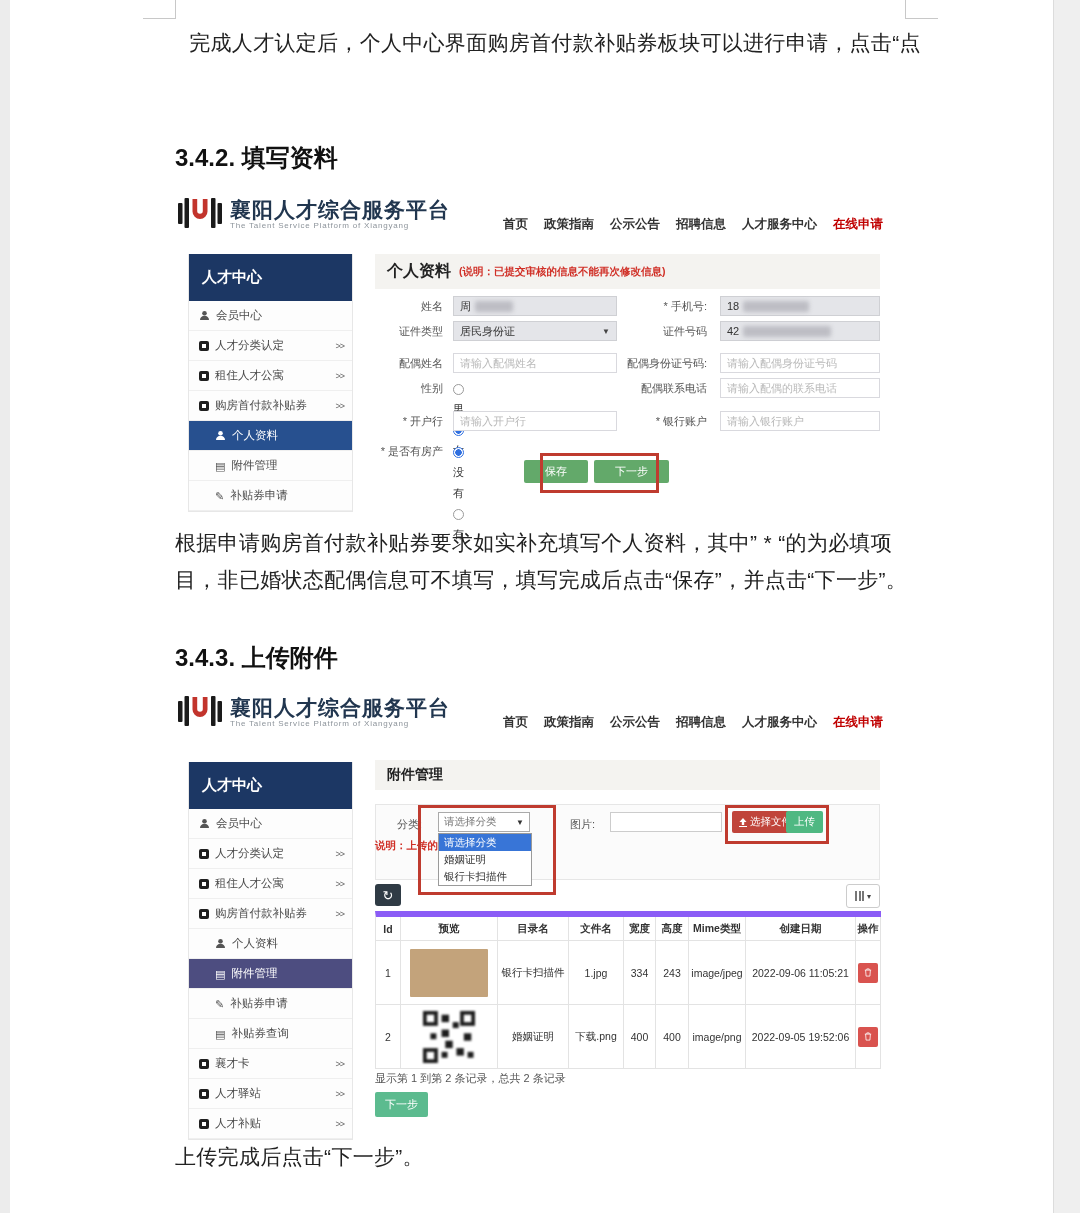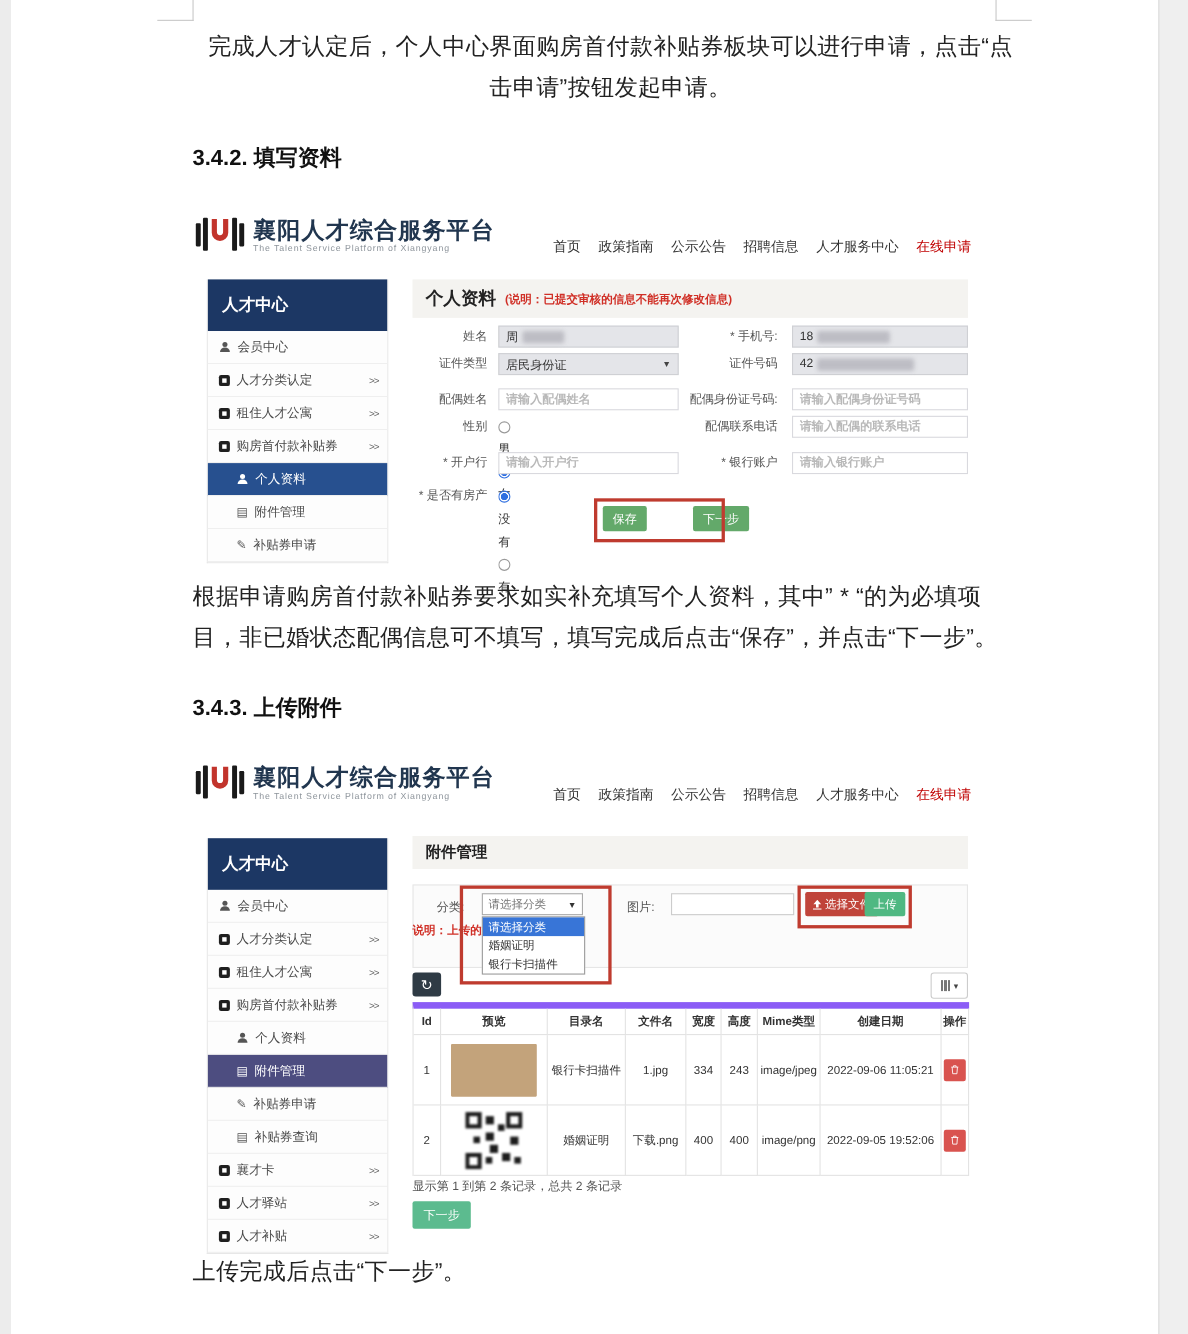--- a/index.html
+++ b/index.html
@@ -8,31 +8,31 @@
   
   #page{position:relative;width:1080px;height:1213px;background:#fff;}
   .edge-l{left:0;top:0;width:10px;height:1213px;background:#ececec;}
   .edge-r{left:1053px;top:0;width:27px;height:1213px;background:#efefef;border-left:1px solid #dcdcdc;}
   .cm{width:32px;height:18px;top:0;}
   .cm-l{left:143px;border-right:1px solid #c8c8c8;border-bottom:1px solid #c8c8c8;}
   .cm-r{left:905px;border-left:1px solid #c8c8c8;border-bottom:1px solid #c8c8c8;}
   
   .para{left:175px;width:760px;font-size:21px;color:#222;letter-spacing:.3px;}
   .para .ln{white-space:nowrap;line-height:37px;}
-  .h2{left:175px;font-size:20px;font-weight:700;color:#111;white-space:nowrap;}
+  .h2{left:175px;font-size:24px;font-weight:700;color:#111;white-space:nowrap;margin-top:12px;}
   
   .shot{left:175px;width:710px;background:#fff;filter:blur(.45px);}
   #shot1{top:188px;height:322px;}
   #shot2{top:686px;height:460px;}
   
   .sheader{position:absolute;top:0;left:0;right:0;height:58px;}
   .logo{position:absolute;left:2px;top:6px;display:flex;align-items:center;gap:7px;}
   .logo-text .t1{font-size:21px;font-weight:700;color:#21364f;letter-spacing:1px;line-height:23px;}
   .logo-text .t2{font-size:8px;color:#8d949b;letter-spacing:.8px;}
-  .nav{position:absolute;right:2px;top:28px;display:flex;gap:16px;font-size:12.5px;font-weight:400;color:#333;}
+  .nav{position:absolute;right:2px;top:28px;display:flex;gap:16px;font-size:12.5px;font-weight:700;color:#333;}
   .nav .ni{cursor:pointer;white-space:nowrap;}
   .nav .red{color:#c00000;}
   
   .sb{position:absolute;left:13px;width:163px;border:1px solid #e7e7e7;border-top:none;background:#fff;}
   .sbh{height:47px;background:#1c3764;color:#fff;font-size:15px;font-weight:700;
       display:flex;align-items:center;padding-left:13px;}
   .sbi{height:29px;border-bottom:1px solid #efefef;display:flex;align-items:center;
       font-size:11.5px;color:#4a4a4a;padding:0 8px 0 10px;background:#fdfdfd;}
   .sbi .lab{flex:1;margin-left:6px;white-space:nowrap;}
   .sbi .arr{font-size:9px;color:#666;letter-spacing:-1px;}
@@ -51,31 +51,31 @@
   .main1 .tbar{height:35px;}
   .ptitle{font-size:16px;font-weight:700;color:#222;}
   .pnote{font-size:10.5px;color:#d03027;margin-left:8px;font-weight:700;}
   .frow{position:absolute;height:20px;}
   .flab{position:absolute;font-size:11px;color:#555;text-align:right;line-height:20px;white-space:nowrap;}
   .l1{left:0;width:68px;} .l2{left:180px;width:152px;}
   .fin{position:absolute;height:20px;box-sizing:border-box;border:1px solid #d9d9de;font-size:11px;
       color:#333;display:flex;align-items:center;padding:0 6px;background:#fff;}
   .i1{left:78px;width:164px;} .i2{left:345px;width:160px;}
   .fin.fill{background:#e4e5e9;border-color:#cfd0d4;}
-  input.fin{padding:0 6px;font-weight:bold;}
+  input.fin{padding:0 6px;}
   input.fin::placeholder{color:#b9b9b9;}
   .caret{margin-left:auto;font-size:8px;color:#444;}
   .redact{display:inline-block;height:11px;border-radius:2px;background:#bdbdc4;filter:blur(2px);margin-left:4px;}
   .radio{width:11px;height:11px;border:1px solid #9a9a9a;border-radius:50%;display:inline-block;
       vertical-align:-2px;background:#fff;box-sizing:border-box;margin-right:2px;}
   .radio.on{border-color:#2f6fe0;background:radial-gradient(circle,#2f6fe0 0 3px,#fff 3.5px);}
   .rlab{font-size:11px;color:#333;margin-right:10px;}
   .annot{position:absolute;border:3px solid #bf3b2f;z-index:6;}
   .gbtn{background:#63a96a;color:#fff;font-size:11px;border:none;border-radius:2px;
-      padding:4px 9px;cursor:pointer;white-space:nowrap;margin-left:36px;}
+      padding:4px 21px;cursor:pointer;white-space:nowrap;}
   .btnrow{position:absolute;left:168px;top:202px;width:107px;height:30px;display:flex;gap:6px;
       align-items:center;justify-content:center;}
   
   .main2{position:absolute;left:200px;top:74px;width:505px;bottom:0;}
   .main2 .tbar{height:30px;}
   .fbox{position:absolute;left:0;right:0;top:44px;height:76px;background:#fbfbfb;border:1px solid #e6e6e6;box-sizing:border-box;}
   .slab{position:absolute;font-size:11px;color:#555;white-space:nowrap;text-align:center;}
   .sel{position:absolute;left:63px;top:52px;width:92px;height:20px;box-sizing:border-box;border:1px solid #aaa;
       background:#fff;font-size:10.5px;color:#777;display:flex;align-items:center;padding:0 5px;z-index:5;}
   .sel .caret{color:#333;}
@@ -112,21 +112,20 @@
 <body>
 
 <div id="page">
   <div class="abs edge-l"></div>
   <div class="abs edge-r"></div>
   <div class="abs cm cm-l"></div>
   <div class="abs cm cm-r"></div>
 
   <div class="abs para" style="top:24px;text-align:center;">
     <div class="ln">完成人才认定后，个人中心界面购房首付款补贴券板块可以进行申请，点击“点</div>
-    <div class="ln">击申请”按钮发起申请。</div>
   </div>
 
   <div class="abs h2" style="top:130px;">3.4.2. 填写资料</div>
 
   <div class="abs shot" id="shot1">
     <div class="sheader">
       <div class="logo">
         <svg class="psvg" width="46" height="40" viewBox="0 0 46 40">
           <g fill="#1a1a1a">
             <rect x="1" y="9" width="4.5" height="21" rx="1"></rect>

